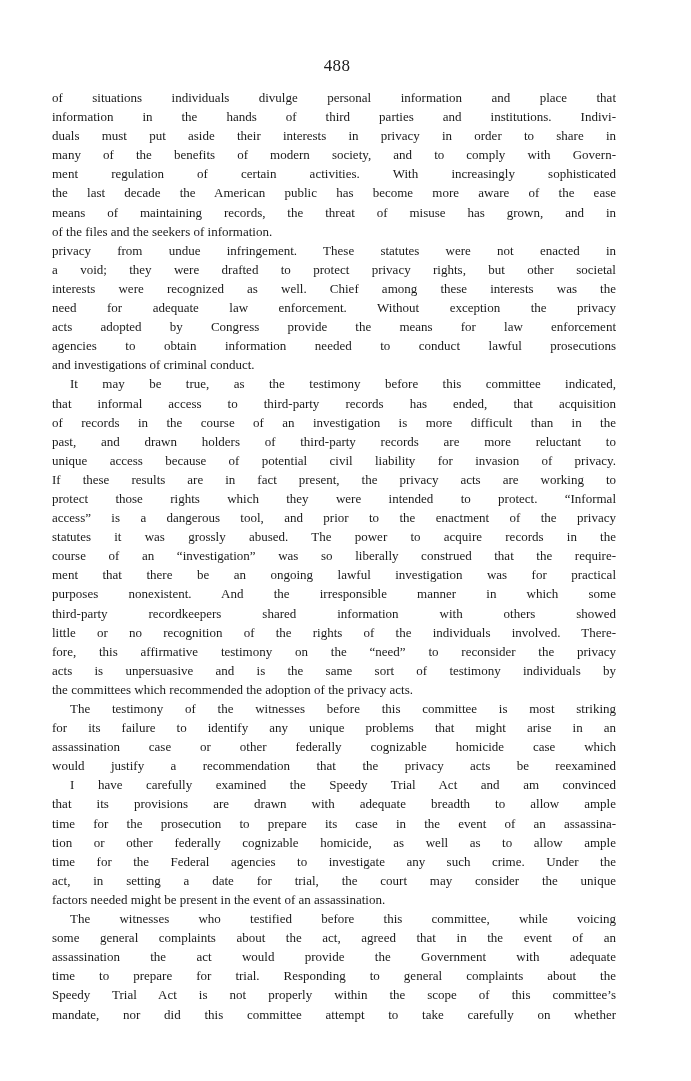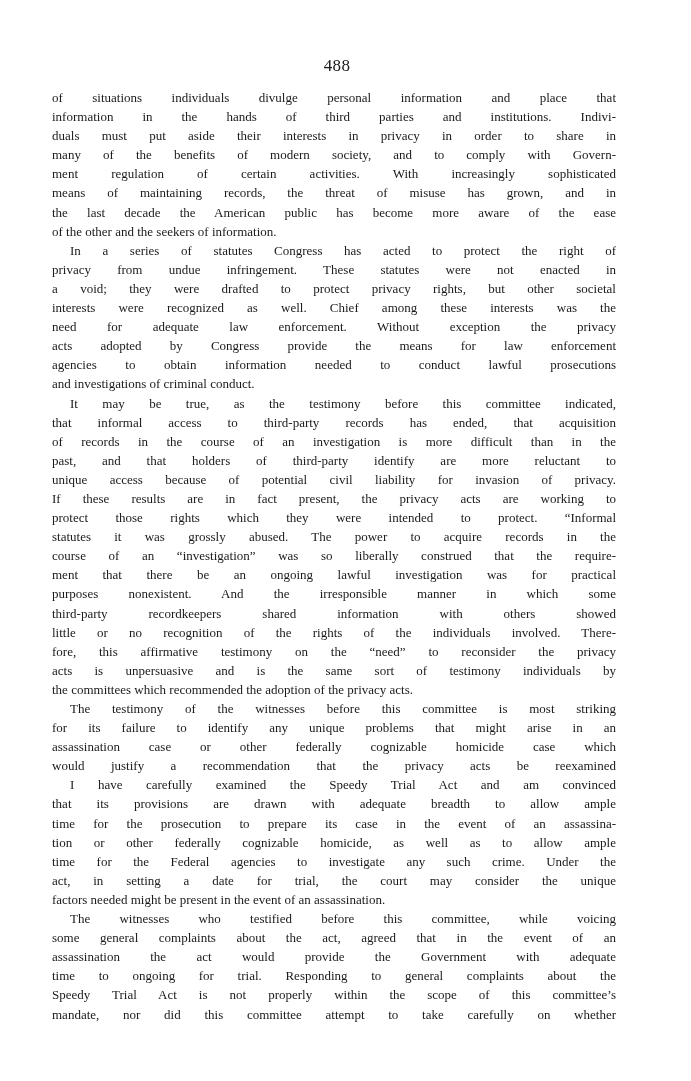--- a/index.html
+++ b/index.html
@@ -53,44 +53,44 @@
 <div class="page-number">488</div>
 
 <div class="body-text">
 
   <div class="paragraph">
     <span class="line">of situations individuals divulge personal information and place that</span>
     <span class="line">information in the hands of third parties and institutions. Indivi-</span>
     <span class="line">duals must put aside their interests in privacy in order to share in</span>
     <span class="line">many of the benefits of modern society, and to comply with Govern-</span>
     <span class="line">ment regulation of certain activities. With increasingly sophisticated</span>
+    <span class="line">the last decade the American public has become more aware of the ease</span>
     <span class="line">means of maintaining records, the threat of misuse has grown, and in</span>
-    <span class="line">the last decade the American public has become more aware of the ease</span>
-    <span class="line last">of the other and the seekers of information.</span>
+    <span class="line last">of the files and the seekers of information.</span>
   </div>
 
   <div class="paragraph">
-    <span class="line indent">In a series of statutes Congress has acted to protect the right of</span>
     <span class="line">privacy from undue infringement. These statutes were not enacted in</span>
     <span class="line">a void; they were drafted to protect privacy rights, but other societal</span>
     <span class="line">interests were recognized as well. Chief among these interests was the</span>
     <span class="line">need for adequate law enforcement. Without exception the privacy</span>
     <span class="line">acts adopted by Congress provide the means for law enforcement</span>
     <span class="line">agencies to obtain information needed to conduct lawful prosecutions</span>
     <span class="line last">and investigations of criminal conduct.</span>
   </div>
 
   <div class="paragraph">
     <span class="line indent">It may be true, as the testimony before this committee indicated,</span>
     <span class="line">that informal access to third-party records has ended, that acquisition</span>
     <span class="line">of records in the course of an investigation is more difficult than in the</span>
-    <span class="line">past, and that holders of third-party identify are more reluctant to</span>
+    <span class="line">past, and drawn holders of third-party records are more reluctant to</span>
     <span class="line">unique access because of potential civil liability for invasion of privacy.</span>
     <span class="line">If these results are in fact present, the privacy acts are working to</span>
     <span class="line">protect those rights which they were intended to protect. “Informal</span>
+    <span class="line">access” is a dangerous tool, and prior to the enactment of the privacy</span>
     <span class="line">statutes it was grossly abused. The power to acquire records in the</span>
     <span class="line">course of an “investigation” was so liberally construed that the require-</span>
     <span class="line">ment that there be an ongoing lawful investigation was for practical</span>
     <span class="line">purposes nonexistent. And the irresponsible manner in which some</span>
     <span class="line">third-party recordkeepers shared information with others showed</span>
     <span class="line">little or no recognition of the rights of the individuals involved. There-</span>
     <span class="line">fore, this affirmative testimony on the “need” to reconsider the privacy</span>
     <span class="line">acts is unpersuasive and is the same sort of testimony individuals by</span>
     <span class="line last">the committees which recommended the adoption of the privacy acts.</span>
   </div>
@@ -109,18 +109,18 @@
     <span class="line">tion or other federally cognizable homicide, as well as to allow ample</span>
     <span class="line">time for the Federal agencies to investigate any such crime. Under the</span>
     <span class="line">act, in setting a date for trial, the court may consider the unique</span>
     <span class="line last">factors needed might be present in the event of an assassination.</span>
   </div>
 
   <div class="paragraph">
     <span class="line indent">The witnesses who testified before this committee, while voicing</span>
     <span class="line">some general complaints about the act, agreed that in the event of an</span>
     <span class="line">assassination the act would provide the Government with adequate</span>
-    <span class="line">time to ongoing for trial. Responding to general complaints about the</span>
+    <span class="line">time to prepare for trial. Responding to general complaints about the</span>
     <span class="line">Speedy Trial Act is not properly within the scope of this committee’s</span>
     <span class="line">mandate, nor did this committee attempt to take carefully on whether</span>
   </div>
 
 </div>
 
 </body></html>

